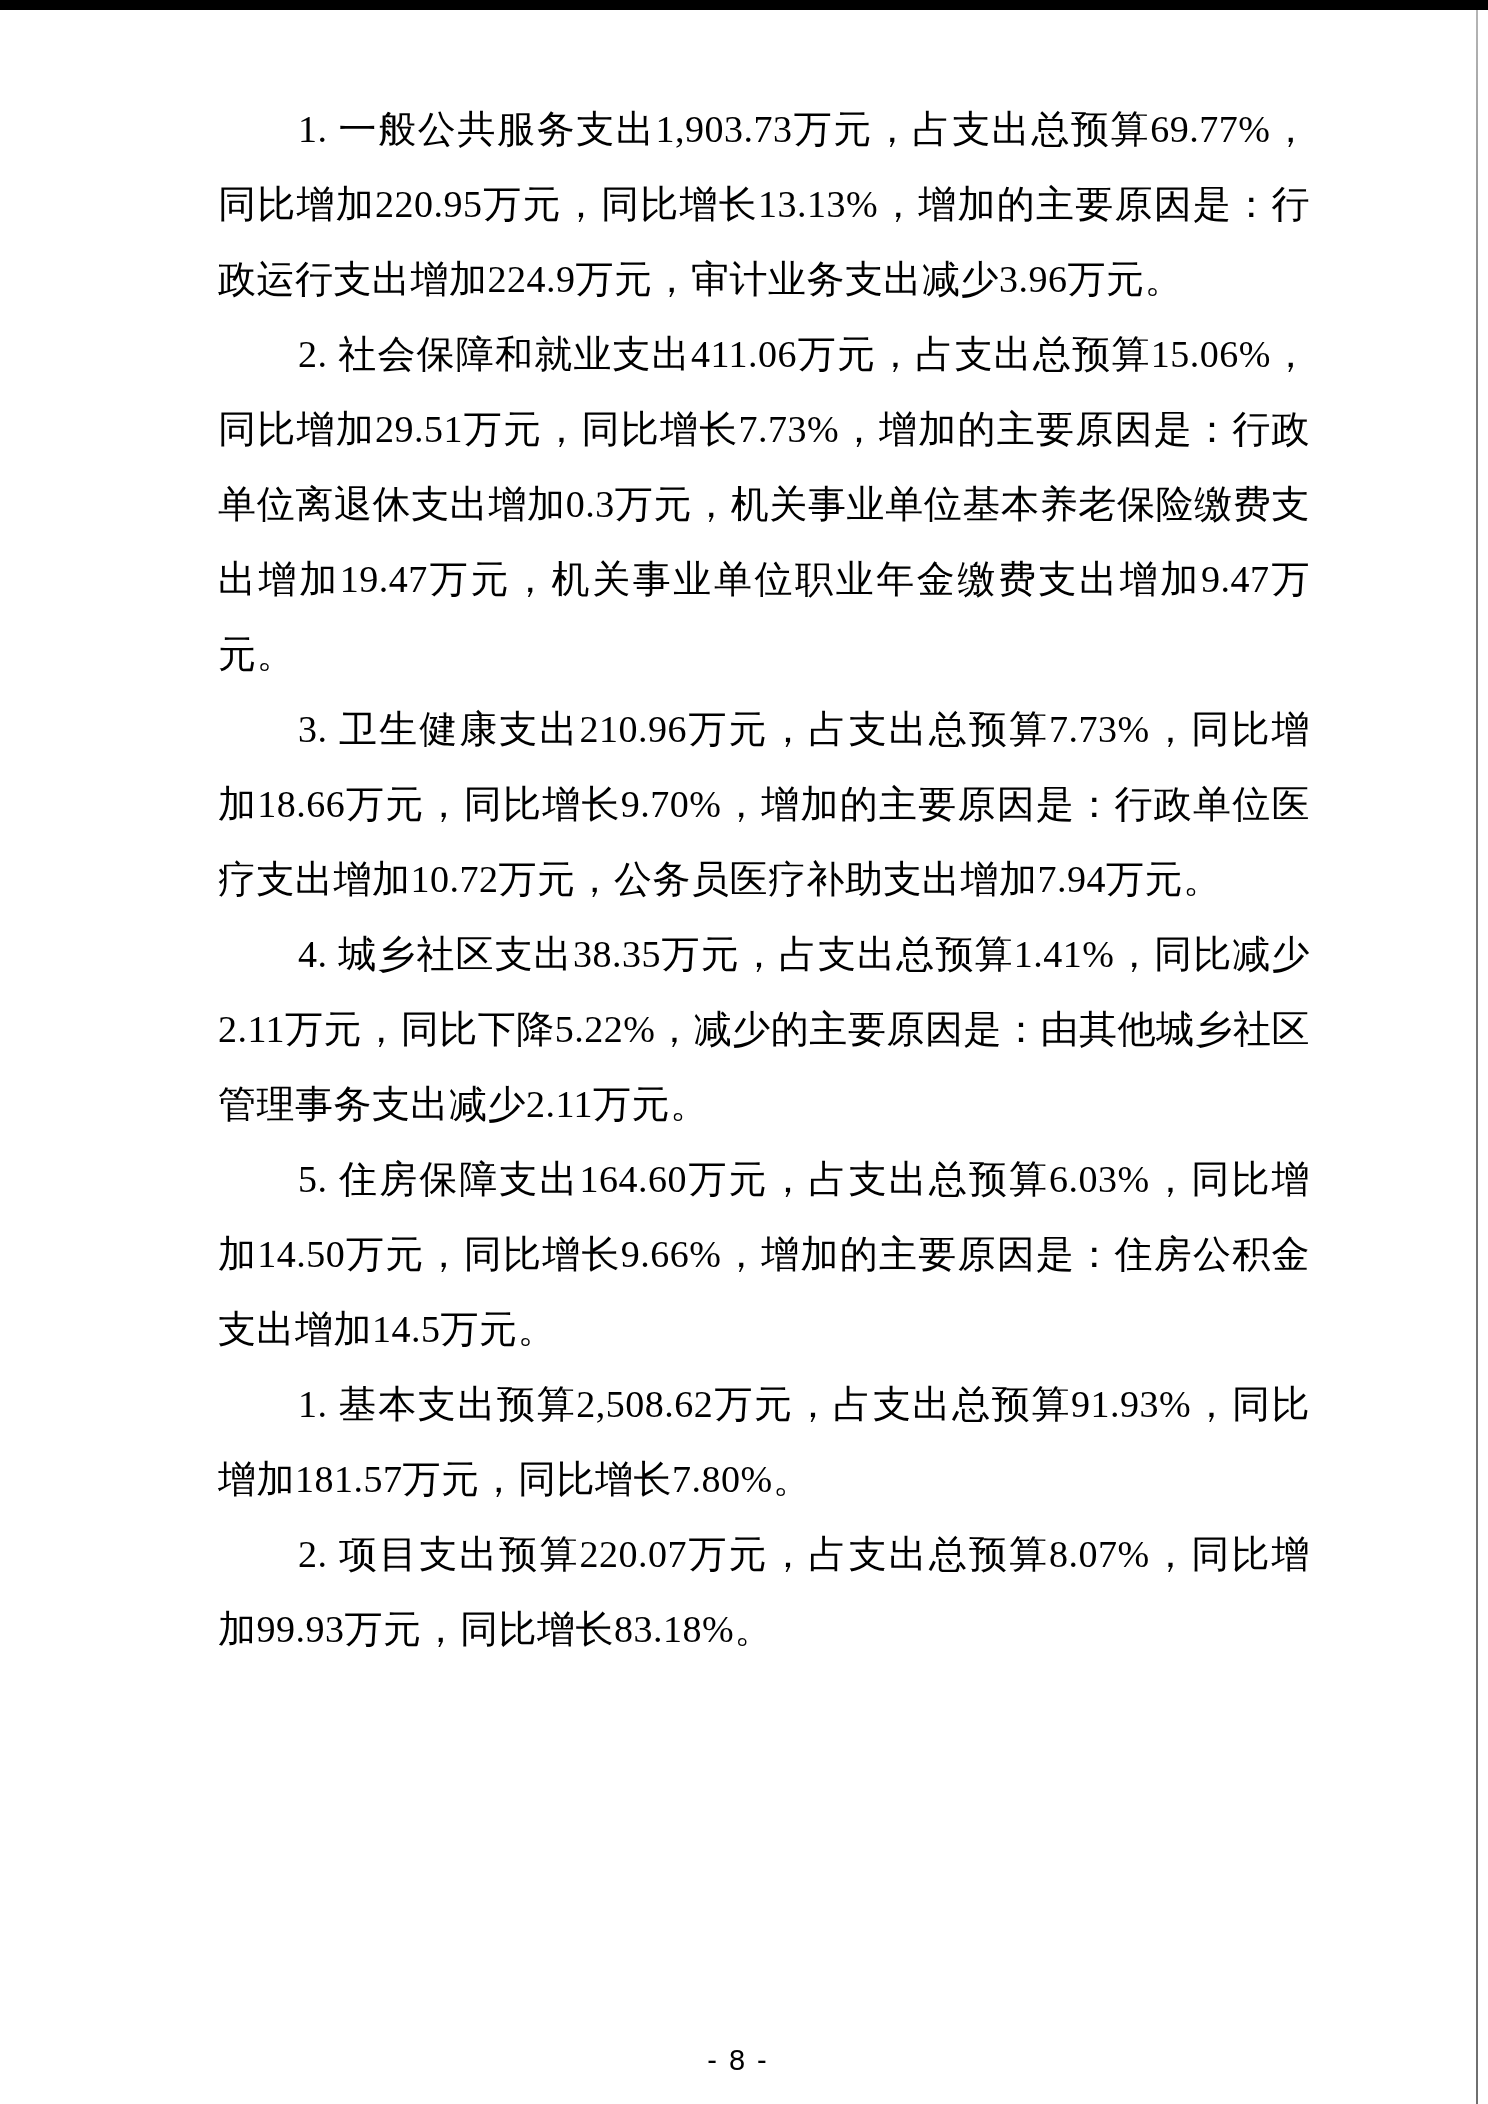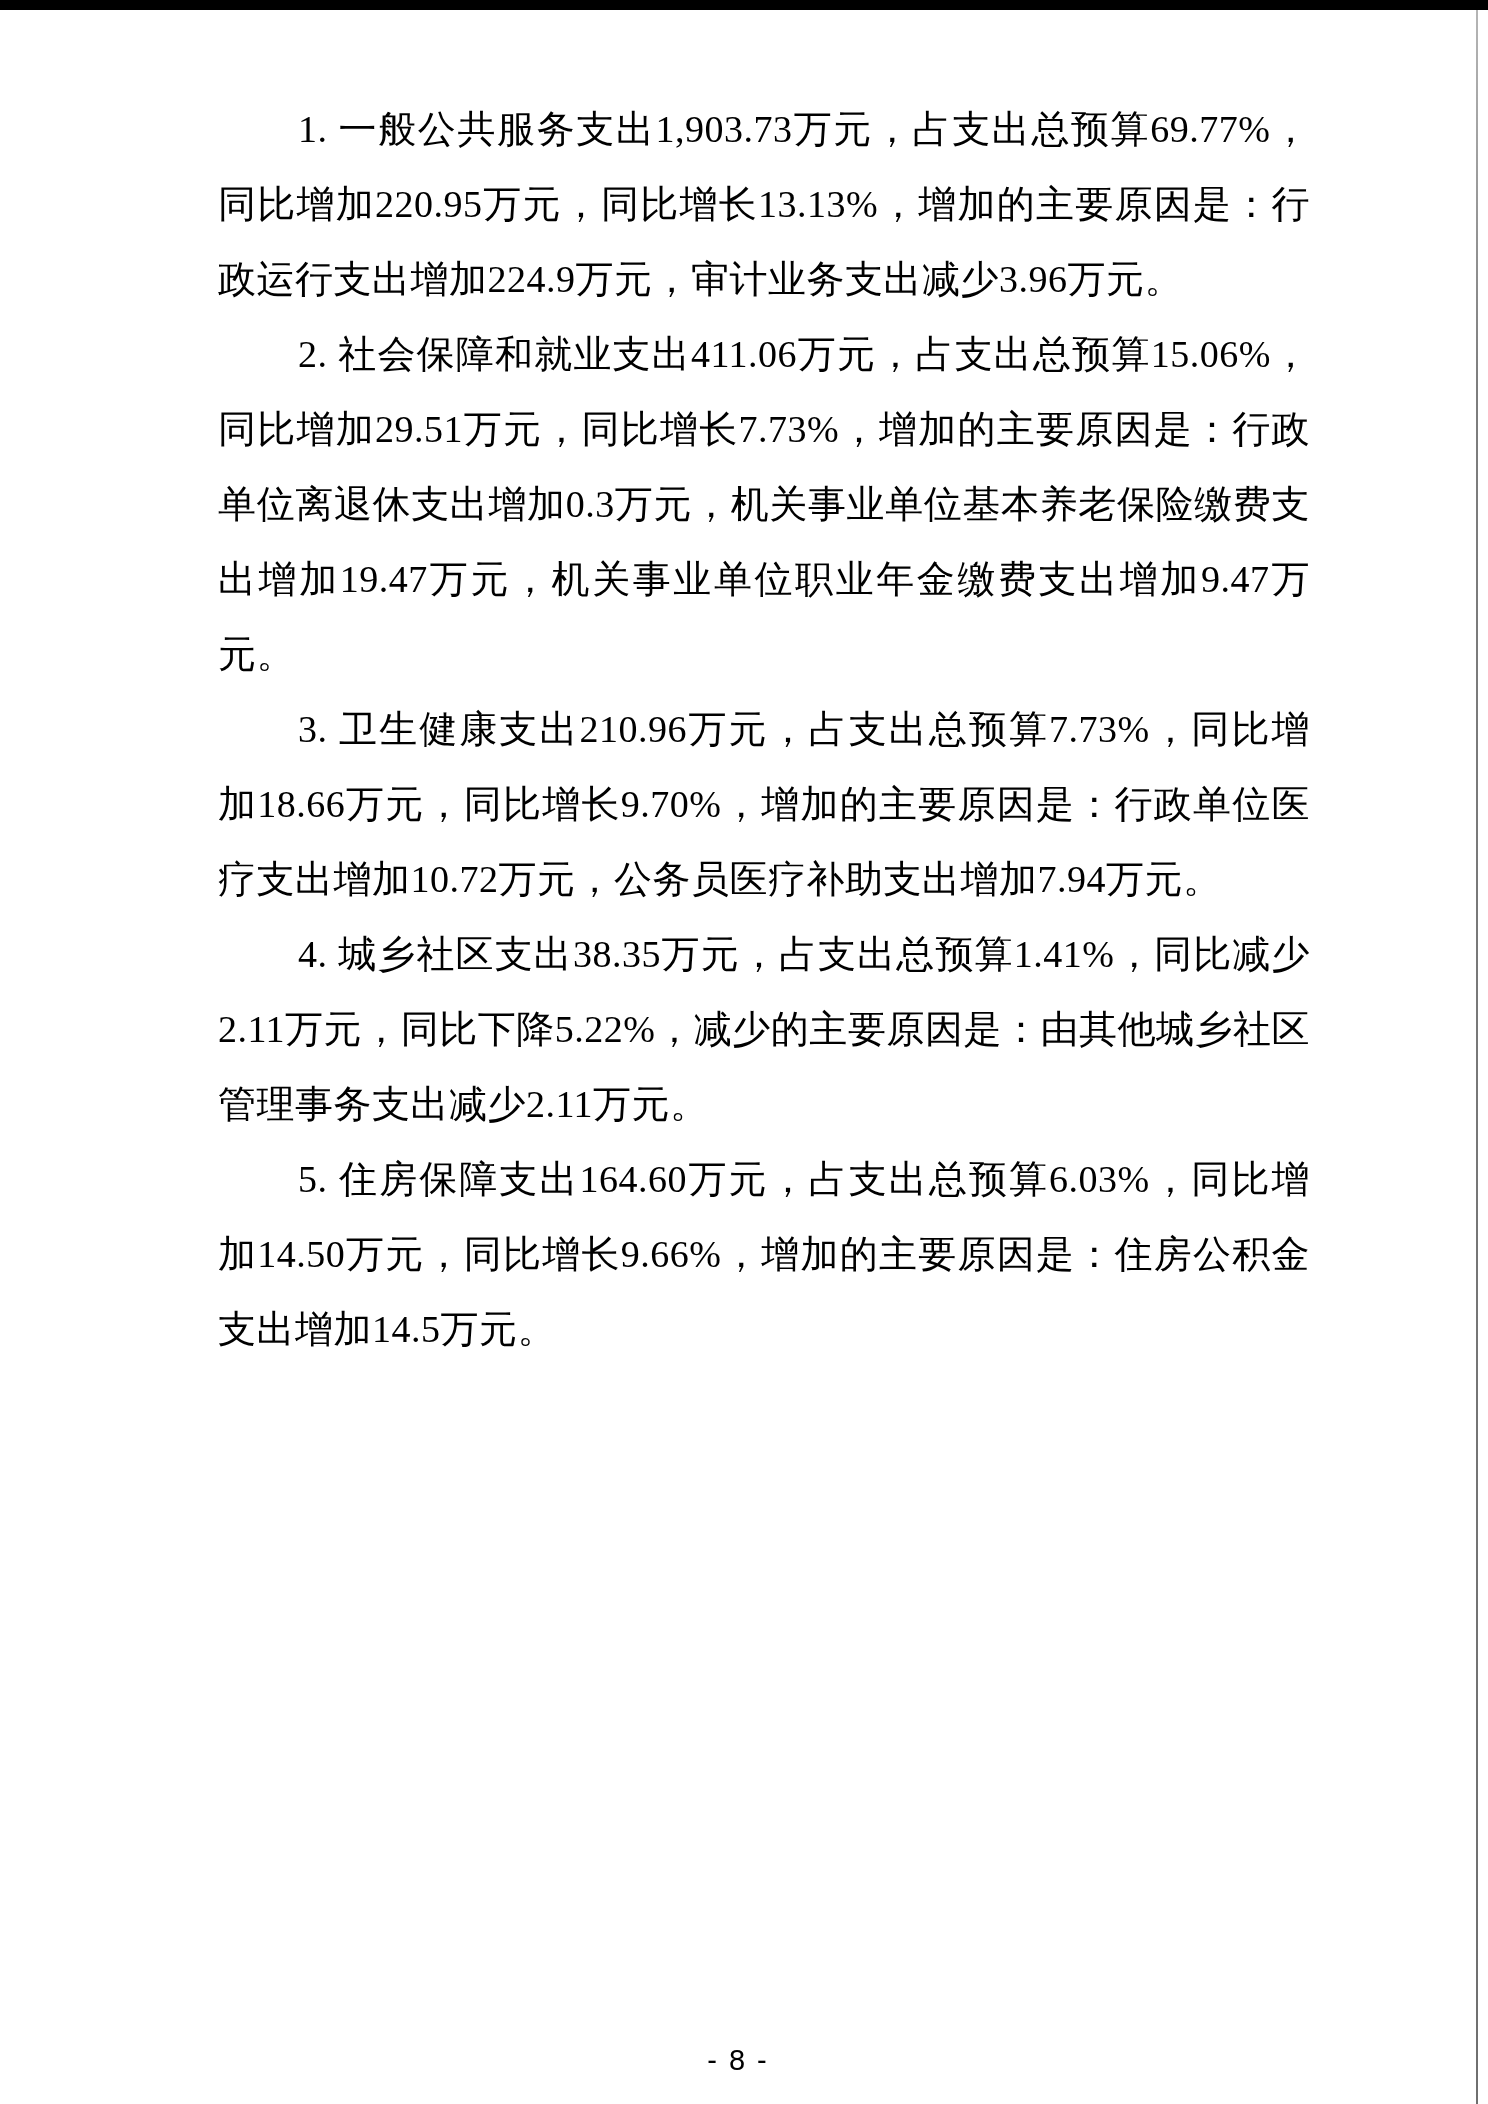--- a/index.html
+++ b/index.html
@@ -66,16 +66,18 @@
 <div class="page">
   <div class="top-bar"></div>
   <div class="edge-line"></div>
 
   <main class="content">
     <p>1. 一般公共服务支出1,903.73万元，占支出总预算69.77%，同比增加220.95万元，同比增长13.13%，增加的主要原因是：行政运行支出增加224.9万元，审计业务支出减少3.96万元。</p>
     <p>2. 社会保障和就业支出411.06万元，占支出总预算15.06%，同比增加29.51万元，同比增长7.73%，增加的主要原因是：行政单位离退休支出增加0.3万元，机关事业单位基本养老保险缴费支出增加19.47万元，机关事业单位职业年金缴费支出增加9.47万元。</p>
     <p>3. 卫生健康支出210.96万元，占支出总预算7.73%，同比增加18.66万元，同比增长9.70%，增加的主要原因是：行政单位医疗支出增加10.72万元，公务员医疗补助支出增加7.94万元。</p>
     <p>4. 城乡社区支出38.35万元，占支出总预算1.41%，同比减少2.11万元，同比下降5.22%，减少的主要原因是：由其他城乡社区管理事务支出减少2.11万元。</p>
     <p>5. 住房保障支出164.60万元，占支出总预算6.03%，同比增加14.50万元，同比增长9.66%，增加的主要原因是：住房公积金支出增加14.5万元。</p>
+    <p>1. 基本支出预算2,508.62万元，占支出总预算91.93%，同比增加181.57万元，同比增长7.80%。</p>
+    <p>2. 项目支出预算220.07万元，占支出总预算8.07%，同比增加99.93万元，同比增长83.18%。</p>
   </main>
 
   <div class="pagenum">- 8 -</div>
 </div>
 
 </body></html>

